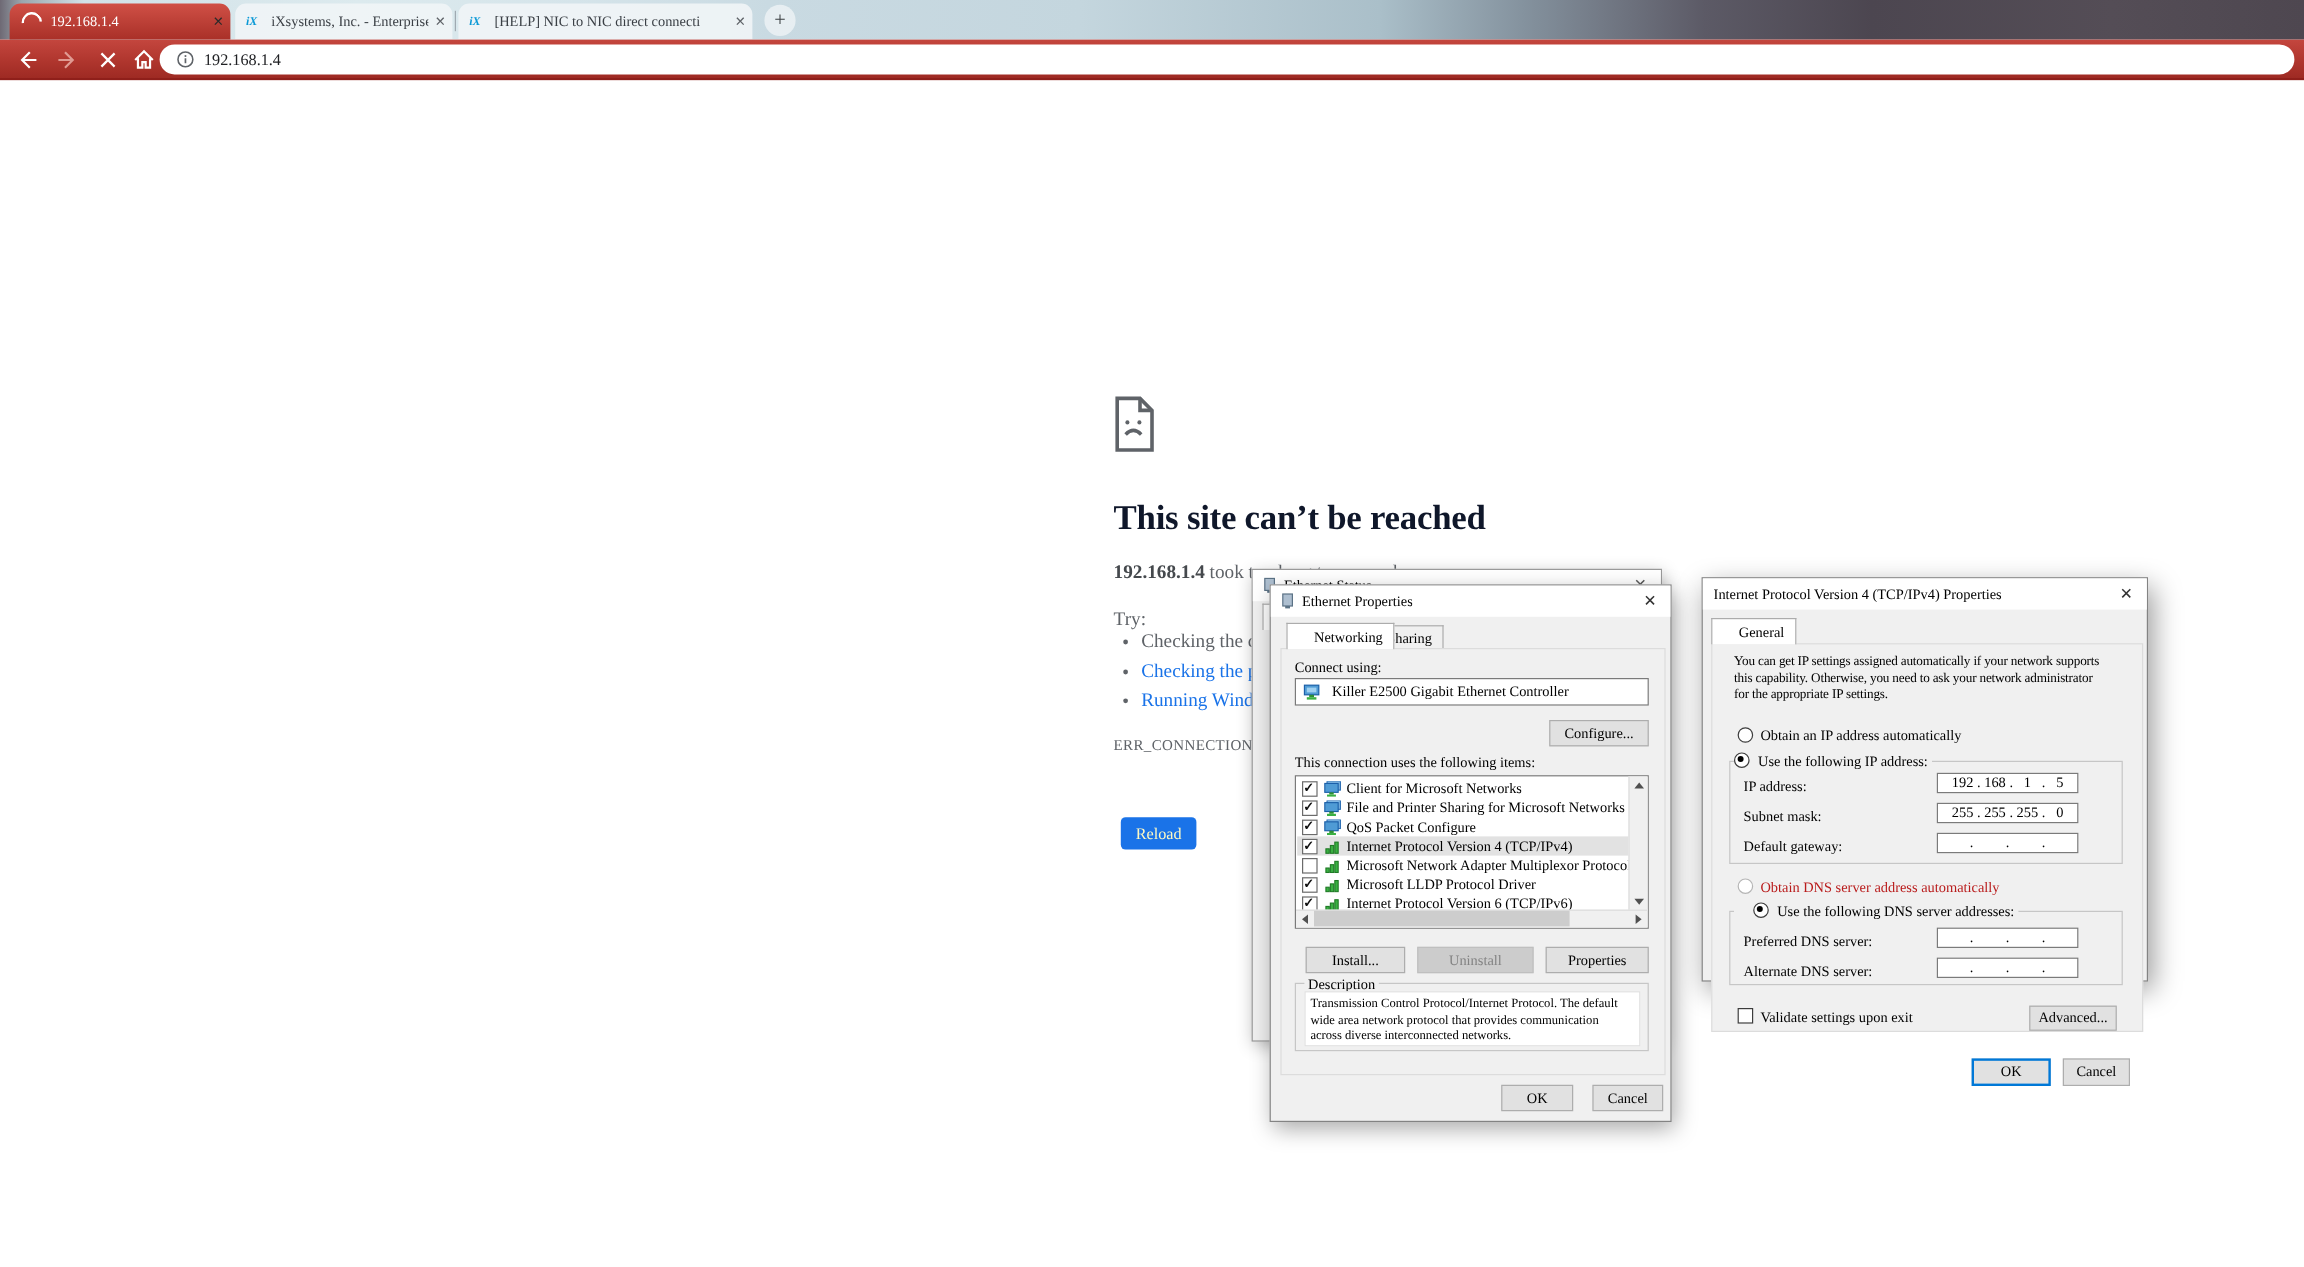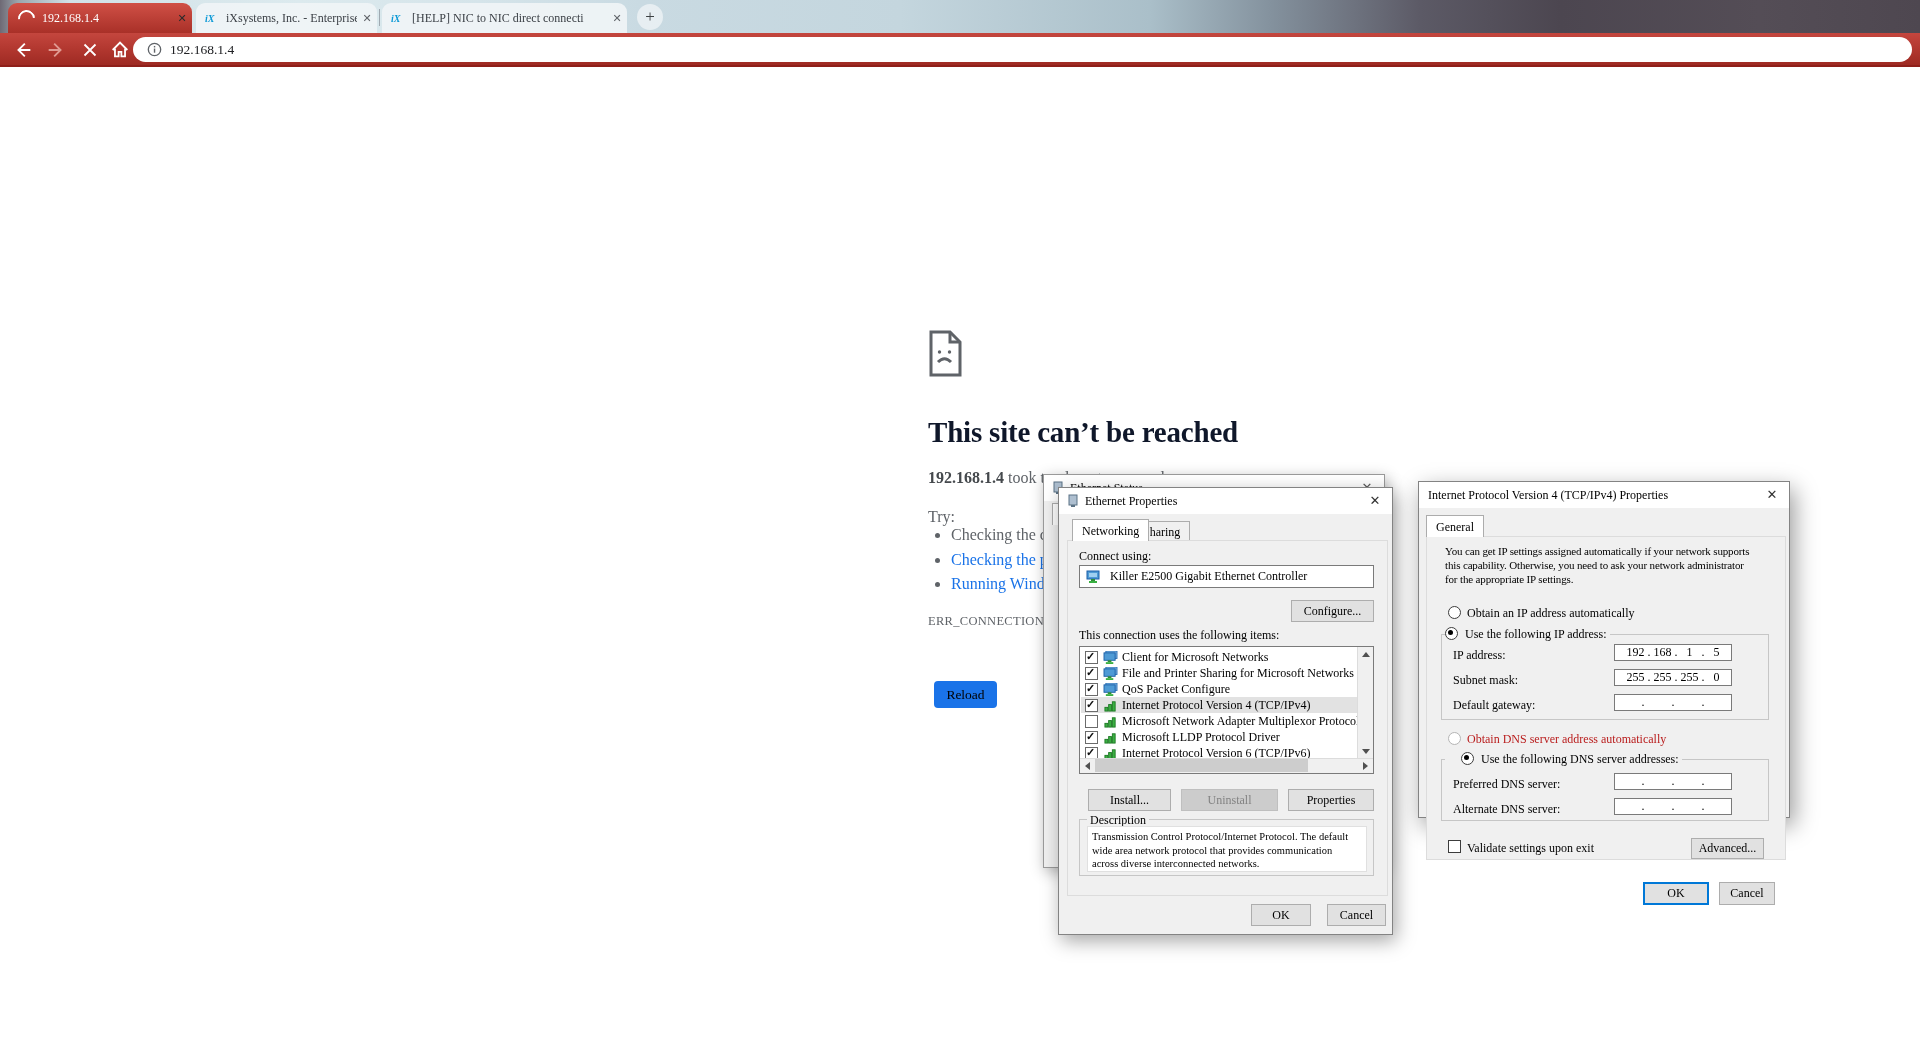--- a/index.html
+++ b/index.html
@@ -42,32 +42,32 @@
   .err-sub{position:absolute;left:928px;top:402px;font-size:16px;color:#5f6368;white-space:nowrap;}
   .err-sub b{color:#45494d;}
   .err-try{position:absolute;left:928px;top:441px;font-size:16px;color:#5f6368;}
   .err-ul{position:absolute;left:928px;top:459px;margin:0;padding-left:23px;font-size:16px;
           color:#5f6368;}
   .err-ul li{margin-bottom:6.5px;white-space:nowrap;}
   .err-ul li span.link{color:#1a73e8;}
   .err-code{position:absolute;left:928px;top:547px;font-size:12.5px;color:#5f6368;
             letter-spacing:.3px;white-space:nowrap;}
   .reload{position:absolute;left:934px;top:614px;width:63px;height:27px;background:#1a73e8;
-          border-radius:4px;color:#000000;font-size:13.5px;font-weight:500;text-align:center;
+          border-radius:4px;color:#fef9c3;font-size:13.5px;font-weight:500;text-align:center;
           line-height:27px;}
   
   .win{position:absolute;background:#f0f0f0;border:1px solid #838383;box-sizing:border-box;
        font-size:12px;color:#000;}
   .titlebar{position:absolute;left:0;top:0;right:0;height:26px;background:#fff;display:flex;
             align-items:center;}
   .tb-icon{margin:0 6px 0 8px;flex:0 0 auto;}
   .tb-title{white-space:nowrap;overflow:hidden;}
   .tb-x{margin-left:auto;width:34px;text-align:center;font-size:13px;color:#333;flex:0 0 auto;}
   .wtab{position:absolute;background:#f0f0f0;border:1px solid #acacac;border-bottom:none;
-        padding:3px 9px 2px 9px;font-size:12px;text-align:right;}
+        padding:3px 9px 2px 22px;font-size:12px;text-align:right;}
   .wtab.on{background:#fff;z-index:2;padding-top:4px;margin-top:-2px;}
   .tabpage{position:absolute;background:#f0f0f0;border:1px solid #dcdcdc;}
   .lbl{position:absolute;white-space:nowrap;}
   .sunken{position:absolute;background:#fff;border:1px solid #7a7a7a;box-sizing:border-box;}
   .btn{position:absolute;background:#e1e1e1;border:1px solid #adadad;box-sizing:border-box;
        text-align:center;font-size:12px;}
   .btn.dis{background:#cccccc;border-color:#bfbfbf;color:#838383;}
   .btn.def{border:2px solid #0078d7;}
   .grpbox{position:absolute;border:1px solid #c6c6c6;box-sizing:border-box;}
   .grplbl{position:absolute;background:#f0f0f0;padding:0 3px;white-space:nowrap;}

